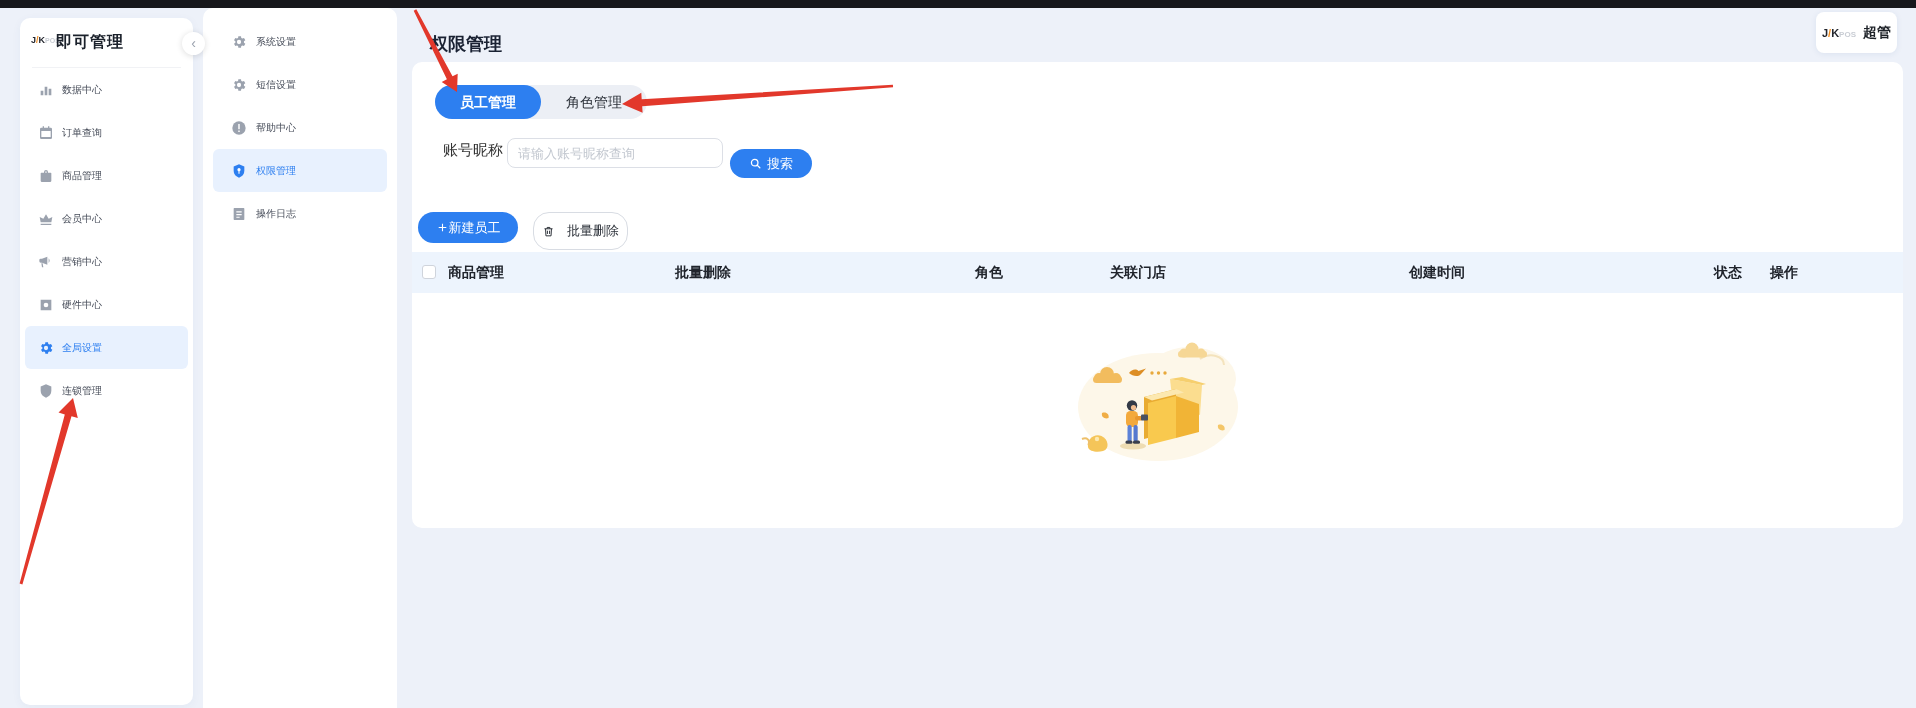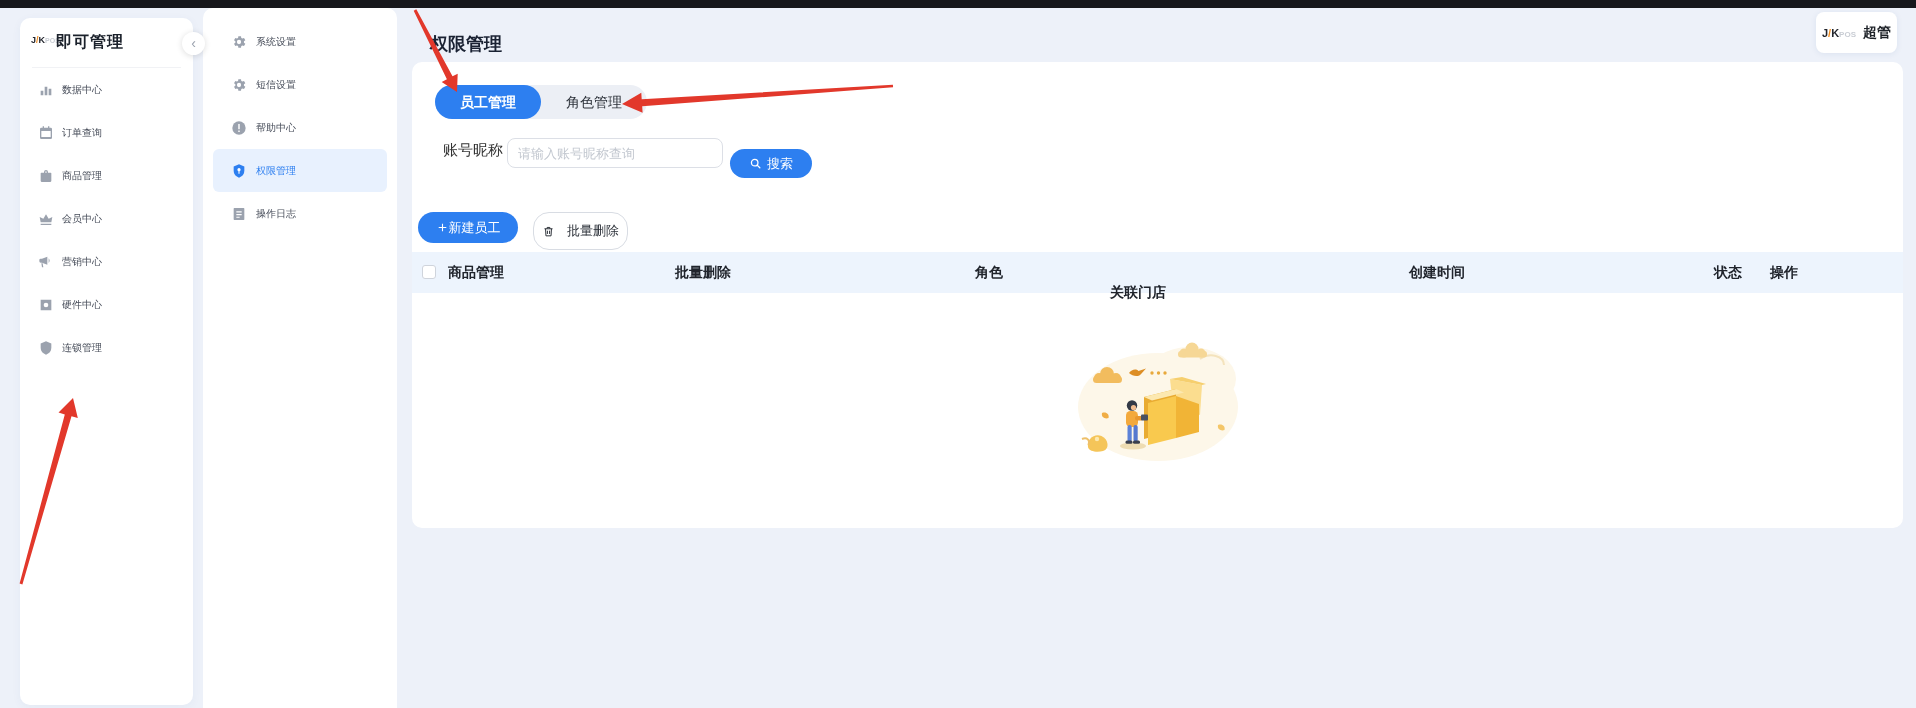--- a/index.html
+++ b/index.html
@@ -133,20 +133,28 @@
         <span>营销中心</span>
       </div>
       <div class="nav-item">
         <span class="ic">
           <svg viewBox="0 0 24 24">
             <path fill="currentColor" fill-rule="evenodd" d="M4 4h16v16H4V4zm8 4.5a3.5 3.5 0 1 0 0 7 3.5 3.5 0 0 0 0-7z"></path>
           </svg>
         </span>
         <span>硬件中心</span>
       </div>
+      <div class="nav-item active">
+        <span class="ic">
+          <svg viewBox="0 0 24 24">
+            <path fill="currentColor" d="M19.4 13a7.6 7.6 0 0 0 0-2l2.1-1.6-2-3.5-2.4 1a7.7 7.7 0 0 0-1.7-1L15 3.3h-4l-.4 2.6a7.7 7.7 0 0 0-1.7 1l-2.4-1-2 3.5L6.6 11a7.6 7.6 0 0 0 0 2l-2.1 1.6 2 3.5 2.4-1a7.7 7.7 0 0 0 1.7 1l.4 2.6h4l.4-2.6a7.7 7.7 0 0 0 1.7-1l2.4 1 2-3.5L19.4 13zM12 15.2a3.2 3.2 0 1 1 0-6.4 3.2 3.2 0 0 1 0 6.4z"></path>
+          </svg>
+        </span>
+        <span>全局设置</span>
+      </div>
       <div class="nav-item">
         <span class="ic">
           <svg viewBox="0 0 24 24">
             <path fill="currentColor" d="M12 2l8 3.2V12c0 4.8-3.4 8.4-8 10-4.6-1.6-8-5.2-8-10V5.2L12 2z"></path>
           </svg>
         </span>
         <span>连锁管理</span>
       </div>
     </nav>
 </aside>
@@ -236,21 +244,21 @@
         </svg>
       </span>
     <span>批量删除</span>
   </button>
 
   <div class="thead" id="thead">
     <span class="cb"></span>
   <span class="th" style="left: 36px;">商品管理</span>
       <span class="th" style="left: 263px;">批量删除</span>
       <span class="th" style="left: 563px;">角色</span>
-      <span class="th" style="left: 698px; margin-top: 20px;">关联门店</span>
+      <span class="th" style="left: 698px;">关联门店</span>
       <span class="th" style="left: 997px;">创建时间</span>
       <span class="th" style="left: 1266px; margin-left: 36px;">状态</span>
       <span class="th" style="left: 1358px;">操作</span>
     </div>
 
   <svg class="illu" viewBox="0 0 170 140">
     <ellipse cx="86" cy="74" rx="80" ry="54" fill="#fdf7e9"></ellipse>
     <ellipse cx="118" cy="46" rx="46" ry="32" fill="#fdf7e9"></ellipse>
     <path d="M128 26c10-7 24-3 24 6" fill="none" stroke="#f4e3bd" stroke-width="2"></path>
     <g fill="#f2bc5e">

